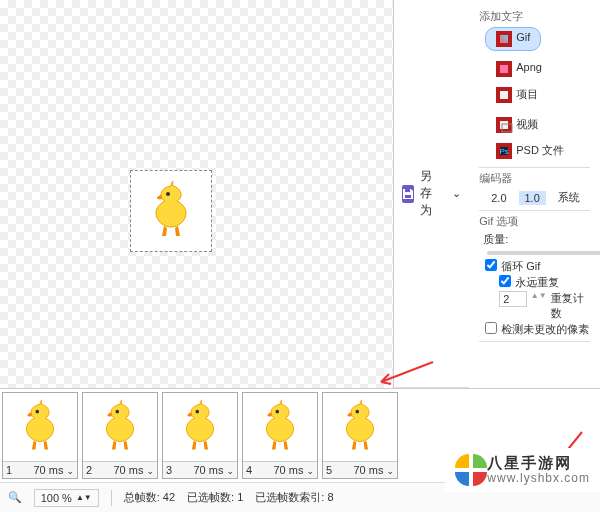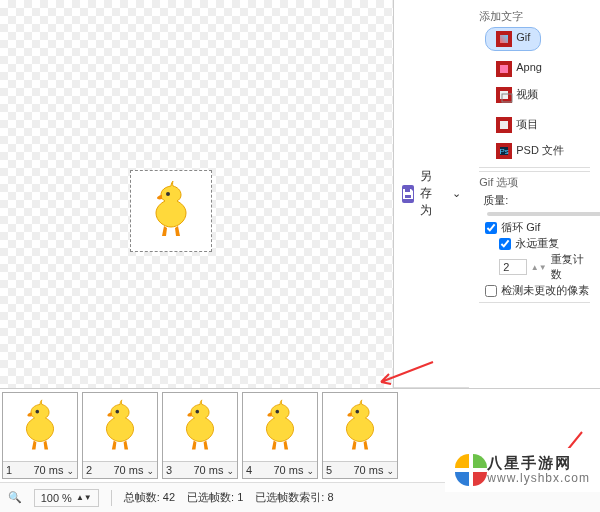--- a/index.html
+++ b/index.html
@@ -18,21 +18,21 @@
 .sect{margin-bottom:4px}
 .sect-t{color:#666;margin:3px 0 3px 0}
 .row{display:flex;align-items:center;gap:6px;margin:2px 0;padding-left:6px;flex-wrap:wrap}
 .ft-btn{display:flex;align-items:flex-start;gap:4px;padding:3px 10px;border:1px solid transparent;border-radius:10px;cursor:pointer}
 .ft-btn.sel{background:#cfe4ff;border-color:#8bb8f0}
 .ft-ico{width:16px;height:16px;background:#f0f0f0;border:4px solid #b91c1c}
 .enc .chip{padding:1px 6px}
 .enc .chip.sel{background:#cfe4ff}
 .slider{width:140px;height:4px;background:#d5d5d5;border-radius:2px;position:relative;margin:4px 4px}
 .slider .knob{position:absolute;right:0;top:-4px;width:10px;height:12px;background:#4a8fe7;border-radius:2px}
-.cb{display:flex;align-items:center;gap:4px;margin:1px 0;padding-left:6px}
+.cb{display:flex;align-items:flex-start;gap:4px;margin:1px 0;padding-left:6px}
 .cb input{width:12px;height:12px}
 .sub{padding-left:20px}
 .numbox{width:30px;border:1px solid #ccc;padding:1px 3px}
 .timeline{height:94px;border-top:1px solid #ccc;display:flex;overflow:hidden;background:#fff}
 .frame{width:76px;border:1px solid #aaa;margin:3px 2px;display:flex;flex-direction:column;position:relative}
 .frame .thumb{flex:1;background:#fff;display:flex;align-items:center;justify-content:center}
 .frame .meta{display:flex;justify-content:space-between;align-items:center;padding:2px 3px;font-size:10px;background:#f5f5f5;border-top:1px solid #ccc}
 .chev{font-size:9px}
 .status{height:30px;border-top:1px solid #ddd;display:flex;align-items:center;gap:12px;padding:0 8px;background:#fafafa}
 .status .zoom{border:1px solid #ccc;padding:2px 6px;display:flex;align-items:center;gap:4px}
@@ -85,40 +85,48 @@
                 <span class="ft-ico" style="background:linear-gradient(45deg,#f66,#6cf)"></span>
                 <span>Gif</span>
               </div>
       <div class="ft-btn">
                 <span class="ft-ico" style="background:#f7a"></span>
                 <span>Apng</span>
               </div>
      </div>
      <div class="row">
       <div class="ft-btn">
+                <span class="ft-ico"></span>
+                <span>项目</span>
+              </div>
+      <div class="ft-btn">
                 <span class="ft-ico">
                   <svg width="14" height="14">
                     <rect x="2" y="3" width="10" height="8" fill="none" stroke="#888"></rect>
                   </svg>
                 </span>
                 <span>视频</span>
               </div>
-      <div class="ft-btn">
-                <span class="ft-ico"></span>
-                <span>项目</span>
-              </div>
      </div>
      <div class="row">
       <div class="ft-btn">
                 <span class="ft-ico" style="background:#0a2740;color:#5cf;font-size:8px;display:flex;align-items:center;justify-content:center">Ps</span>
                 <span>PSD 文件</span>
               </div>
      </div>
     </div>
     <div class="hr"></div>
+    <div class="sect enc">
+     <div class="sect-t">编码器</div>
+     <div class="row">
+      <span class="chip">2.0</span>
+      <span class="chip sel">1.0</span>
+      <span class="chip">系统</span>
+     </div>
+    </div>
     <div class="hr"></div>
     <div class="sect">
      <div class="sect-t">Gif 选项</div>
      <div style="padding-left:4px">
       <span>质量:</span>
       <div class="slider">
                 <div class="knob"></div>
               </div>
      </div>
      <div class="cb">

